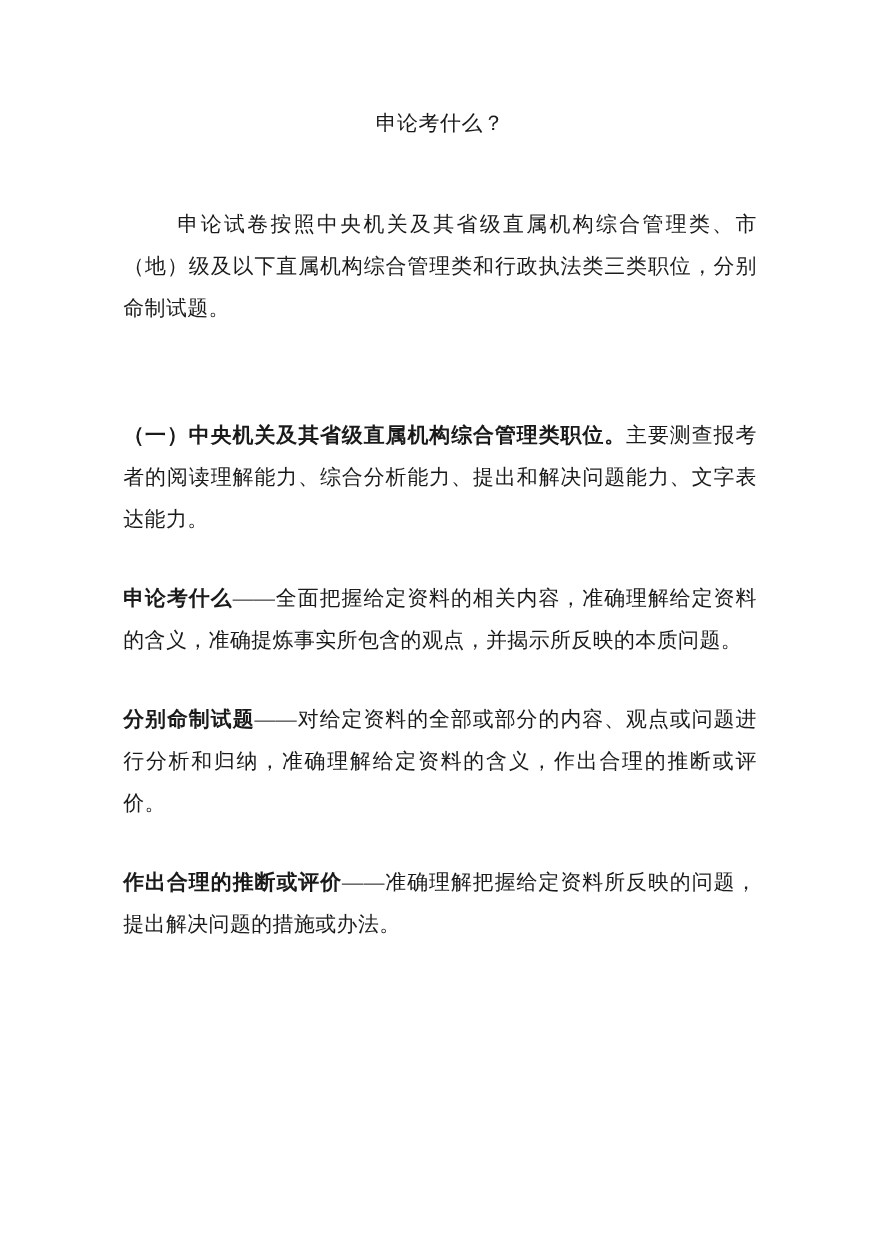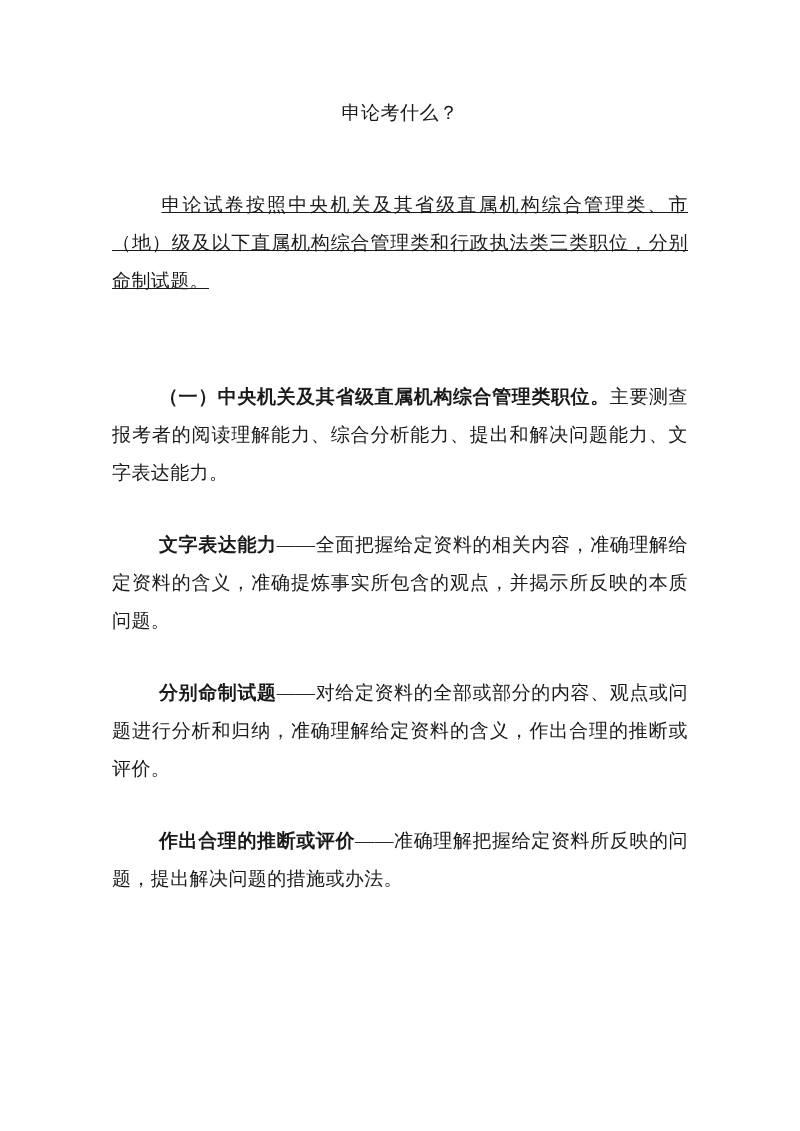--- a/index.html
+++ b/index.html
@@ -44,25 +44,23 @@
     letter-spacing: 0.4px;
     text-align: justify;
     text-justify: inter-ideograph;
     margin: 0;
   }
   .spacer-lg { height: 56px; }
   .spacer-xl { height: 78px; }
   .spacer-md { height: 34px; }
   .indent {
     text-indent: 2.6em;
-    text-decoration: underline;
   }
   .lead {
     font-weight: bold;
-    margin-left: 47px;
   }
   .para .lead {
     font-weight: bold;
   }
 </style>
 </head>
 <body>
 
 <div class="page">
   <div class="content">
@@ -75,21 +73,21 @@
 
     <div class="spacer-xl"></div>
 
     <p class="para para-block">
       <span class="lead">（一）中央机关及其省级直属机构综合管理类职位。</span><span>主要测查报考者的阅读理解能力、综合分析能力、提出和解决问题能力、文字表达能力。</span>
     </p>
 
     <div class="spacer-md"></div>
 
     <p class="para para-block">
-      <span class="lead">文字表达能力</span><span>——全面把握给定资料的相关内容，准确理解给定资料的含义，准确提炼事实所包含的观点，并揭示所反映的本质问题。</span>
+      <span class="lead">申论考什么</span><span>——全面把握给定资料的相关内容，准确理解给定资料的含义，准确提炼事实所包含的观点，并揭示所反映的本质问题。</span>
     </p>
 
     <div class="spacer-md"></div>
 
     <p class="para para-block">
       <span class="lead">分别命制试题</span><span>——对给定资料的全部或部分的内容、观点或问题进行分析和归纳，准确理解给定资料的含义，作出合理的推断或评价。</span>
     </p>
 
     <div class="spacer-md"></div>
 

